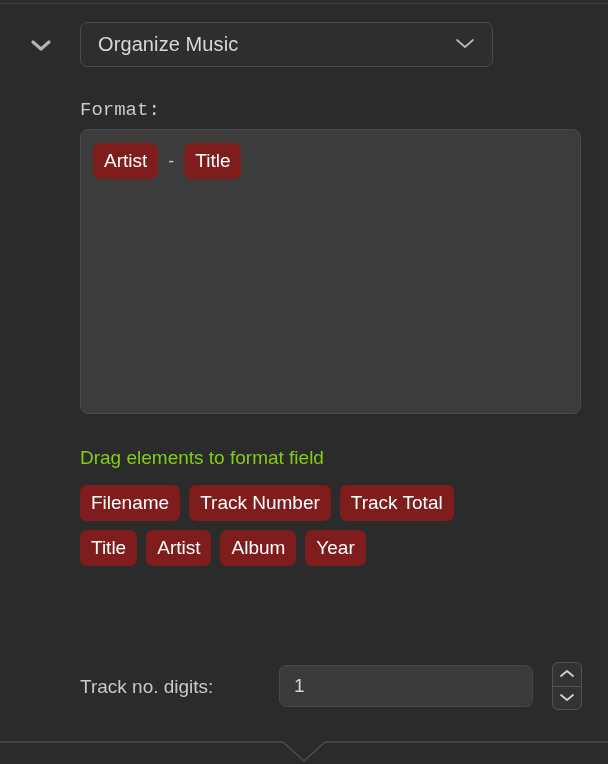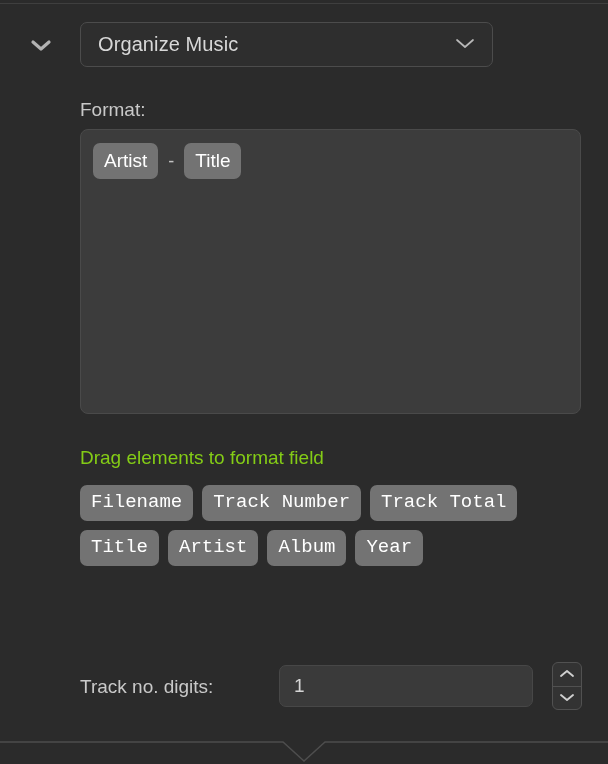--- a/index.html
+++ b/index.html
@@ -80,20 +80,21 @@
   }
 
   
   .format-label {
     position: absolute;
     left: 80px;
     top: 99px;
     font-size: 19px;
     color: #c9c9c9;
     white-space: nowrap;
+    font-family: Liberation Mono, monospace;
   }
 
   
   .format-field {
     position: absolute;
     left: 80px;
     top: 129px;
     width: 501px;
     height: 285px;
     box-sizing: border-box;
@@ -107,21 +108,21 @@
     align-items: center;
     gap: 9px;
     flex-wrap: wrap;
   }
 
   
   .pill {
     display: inline-flex;
     align-items: center;
     justify-content: center;
-    background: #737373;
+    background: #7f1d1d;
     color: #ffffff;
     border-radius: 7px;
     font-size: 19px;
     line-height: 1;
     padding: 8px 11px 9px;
     white-space: nowrap;
     cursor: default;
     user-select: none;
   }
   .format-separator {
@@ -149,21 +150,20 @@
     display: flex;
     flex-direction: column;
     gap: 9px;
   }
   .palette-row {
     display: flex;
     gap: 9px;
   }
   .palette .pill {
     cursor: grab;
-    font-family: Liberation Mono, monospace;
   }
 
   
   .digits-row {
     position: absolute;
     left: 0;
     top: 665px;
     width: 608px;
     height: 44px;
     padding-left: 20px;

